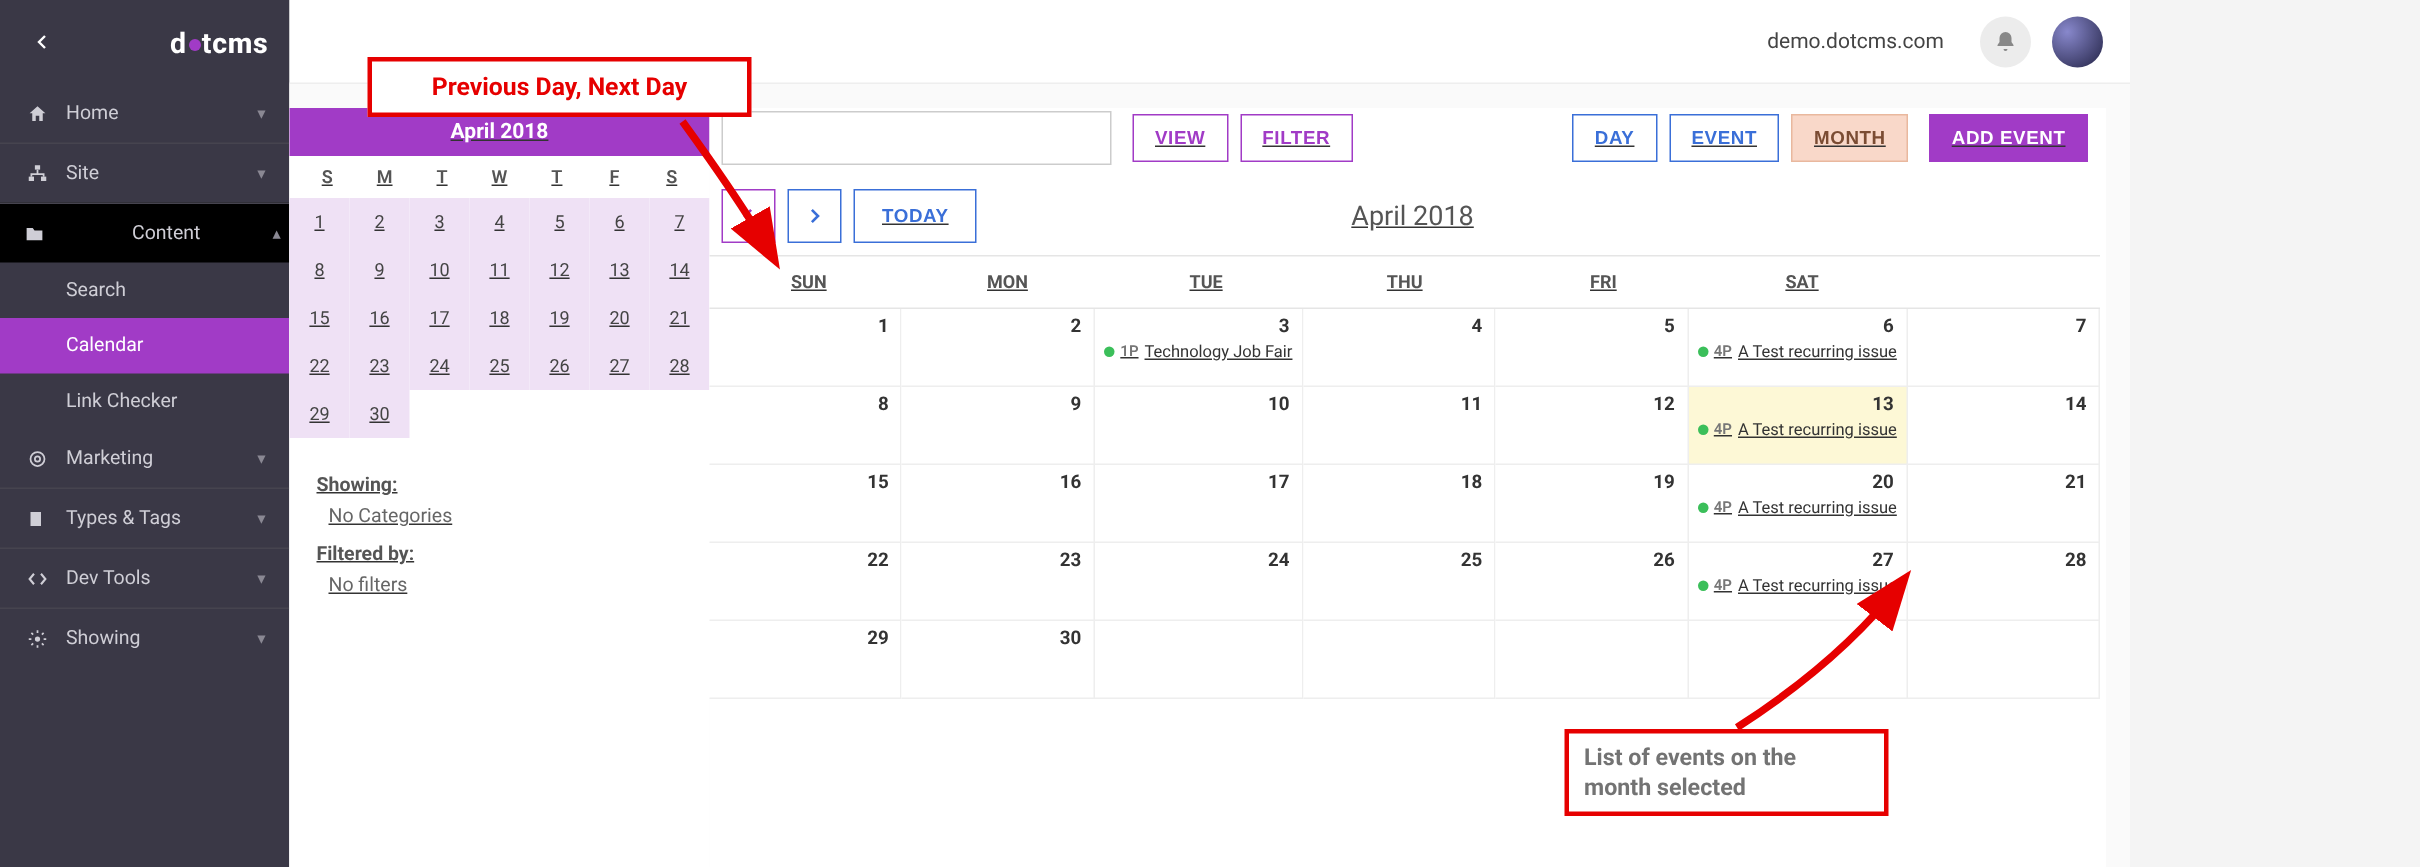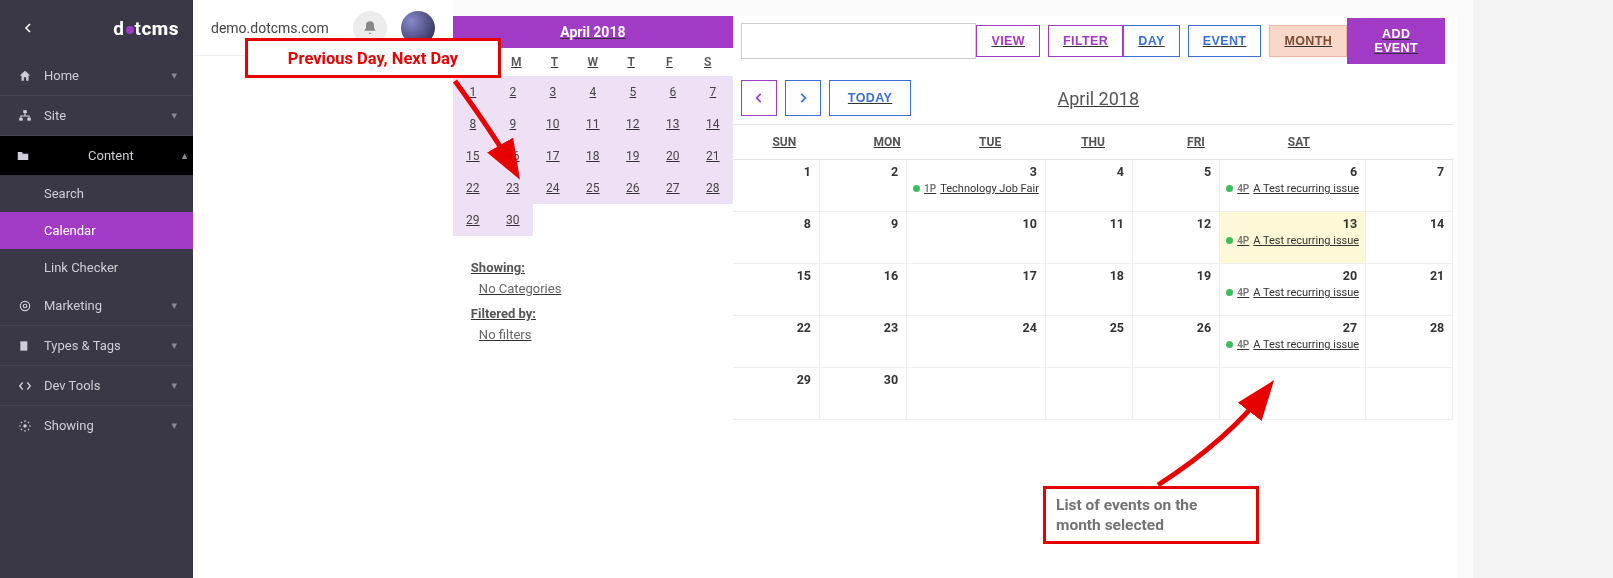--- a/index.html
+++ b/index.html
@@ -14,39 +14,39 @@
   .nav { list-style: none; }
   .nav-item { display: flex; align-items: center; padding: 12px 16px; cursor: pointer; color: #cfced6; border-top: 1px solid #46444f; }
   .nav-item:first-child{border-top:none;}
   .nav-item .chev { margin-left: auto; font-size: 11px; color: #8a8893; }
   .nav-item .ic { width: 18px; margin-right: 10px; display: inline-flex; align-items:center; justify-content:center; }
   .nav-item.light { background:#000000;gap:48px; }
   .subnav { list-style:none; }
   .subnav li { padding: 11px 16px 11px 44px; cursor:pointer; color:#cfced6;}
   .subnav li.active { background: #a13bc6; color: #fff; }
   
-  .main { flex: 1; display: flex; flex-direction: row; background:#fff;}
+  .main { flex: 1; display: flex; flex-direction: column; background:#fff;}
   .topbar { height:56px; display:flex; align-items:center; justify-content:flex-end; padding: 0 18px; gap:14px; border-bottom:1px solid #eee; flex-shrink:0;}
   .domain-text { color:#444; font-size:14px; margin-right:10px;}
   .bell-btn { width:34px;height:34px;border-radius:50%; background:#ececec; display:flex;align-items:center;justify-content:center; color:#888; cursor:pointer;}
   .avatar { width:34px;height:34px;border-radius:50%; background: radial-gradient(circle at 30% 30%, #88c, #224); cursor:pointer;}
   
   .content { flex:1; display:flex; background:#fafafa; padding: 16px 16px 0 0; gap:0;}
   .panel { background:#fff;text-decoration:underline; }
   .left-panel { width: 280px; padding-bottom:20px;}
   .mini-header { background:#a13bc6; color:#fff; text-align:center; padding:8px 0; font-weight:700; font-size:14px;}
   .mini-days { display:grid; grid-template-columns: repeat(7,1fr); text-align:center; padding:7px 6px; font-weight:600; color:#555; font-size:12px;}
   .mini-grid { display:grid; grid-template-columns: repeat(7,1fr); text-align:center; }
   .mini-grid span { padding: 9px 0; font-size:12px; color:#444; cursor:pointer;}
   .mini-grid span.in-month { background:#efe1f5; }
   .meta-block { padding: 14px 18px 4px; color:#555;}
   .meta-block .lbl { font-weight:700; margin:10px 0 6px;}
   .meta-block .val { color:#666; padding-left:8px;}
   .right-panel { flex:1; display:flex; flex-direction:column; padding: 0 4px 0 0;}
-  .toolbar1 { display:flex; align-items:center; padding: 2px 8px 12px 8px;}
+  .toolbar1 { display:flex; align-items:center; gap:14px; padding: 2px 8px 12px 8px;}
   .search-input { width: 260px; height:36px; border:1px solid #ccc; padding:0 10px; font-size:13px;}
   .btn { border:1px solid #a13bc6; color:#a13bc6; background:#fff; padding:8px 14px; font-size:12.5px; font-weight:600; cursor:pointer; letter-spacing:.4px;}
   .btn.blue { border-color:#3a6fd8; color:#3a6fd8;}
   .btn.month-active { background:#f9d8c9; border-color:#e9b89e; color:#7b4c33;}
   .btn.primary { background:#a13bc6; color:#fff; border-color:#a13bc6;}
   .toolbar1 .spacer { flex:1;}
   .group { display:flex; gap:8px;}
   .toolbar2 { display:flex; align-items:center; padding:4px 8px 8px;}
   .nav-sq { width:36px;height:36px; border:1px solid #a13bc6; color:#a13bc6; display:flex;align-items:center;justify-content:center; cursor:pointer; font-size:16px; background:#fff;}
   .nav-sq.blue{ border-color:#3a6fd8;color:#3a6fd8;}

